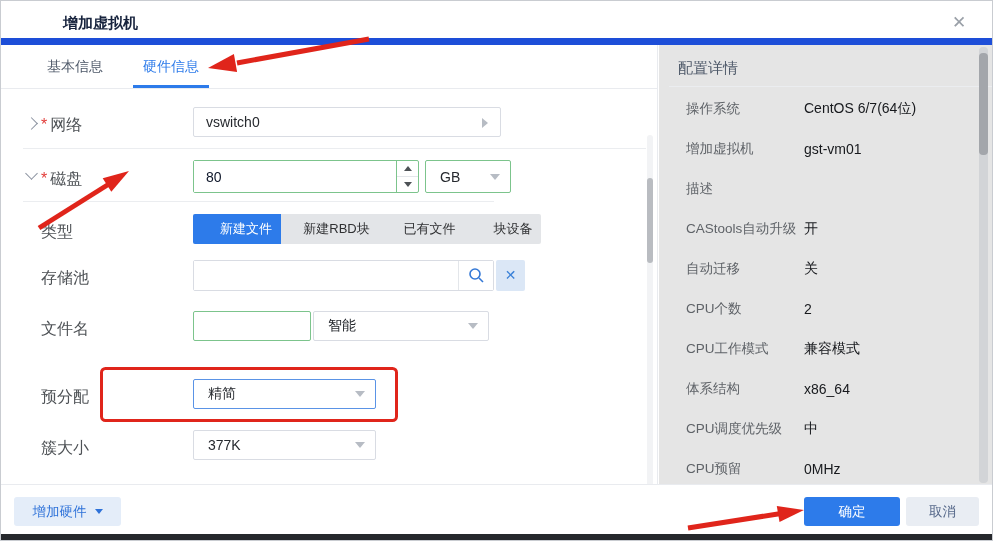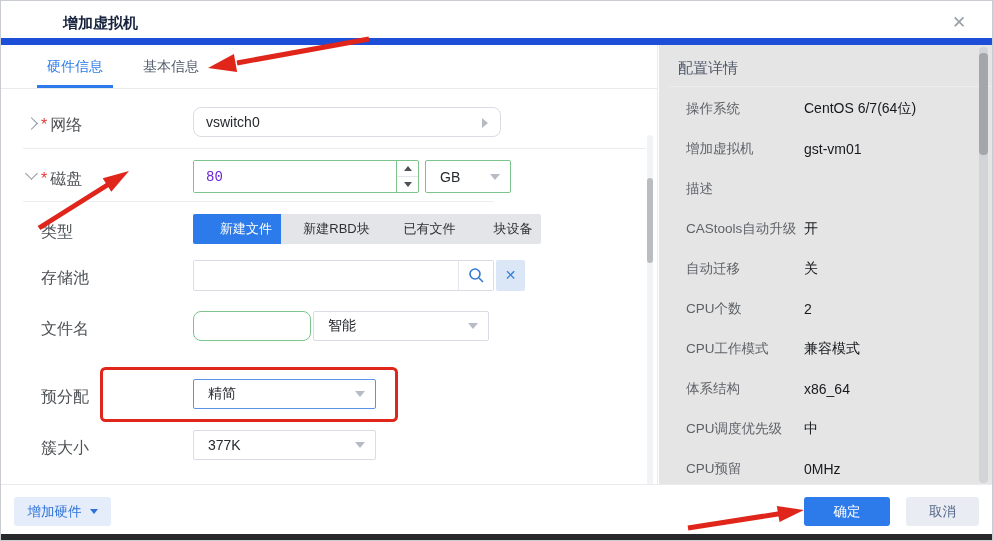--- a/index.html
+++ b/index.html
@@ -30,39 +30,39 @@
   .flabel { position:absolute; width:135px; left:40px; 
             font-size:16px; color:#4e5256; }
   .req { color:#e23c39; margin-right:3px; }
   .chev { position:absolute; width:9px; height:9px;
           border-right:1.6px solid #8a919f; border-bottom:1.6px solid #8a919f; cursor:pointer; }
   .chev.right { transform:rotate(-45deg); }
   .chev.down  { transform:rotate(45deg); }
 
   .divider { position:absolute; height:1px; background:#ebedf0; }
 
-  .text-input { position:absolute; border:1px solid #d9dce3; border-radius:8px;
+  .text-input { position:absolute; border:1px solid #d9dce3; border-radius:2px;
                 background:#fff; font-size:14px; color:#26292e; padding:0 12px;
                 font-family:"Liberation Sans","DejaVu Sans",sans-serif; outline:none; }
   .green  { border-color:#7cc48c !important; }
   .blue-b { border-color:#5a93e6 !important; }
 
   .caret-down { width:0; height:0; border-left:5px solid transparent;
                 border-right:5px solid transparent; border-top:6px solid #b7bcc4; }
   .caret-right { width:0; height:0; border-top:5px solid transparent;
                  border-bottom:5px solid transparent; border-left:6px solid #b7bcc4; }
 
   .net-caret { position:absolute; right:12px; top:10px; }
 
   
   .num-wrap { position:absolute; left:192px; top:115px; width:226px; height:33px;
               border:1px solid #7cc48c; border-radius:2px; background:#fff; }
   .num-wrap input { position:absolute; left:0; top:0; width:198px; height:31px; border:none;
-                    outline:none; padding:0 12px; font-size:14px; color:#6d28d9;
-                    font-family:Liberation Mono, monospace; }
+                    outline:none; padding:0 12px; font-size:14px; color:#0f172a;
+                    font-family:Liberation Sans, sans-serif; }
   .spinner { position:absolute; right:0; top:0; width:22px; height:31px;
              border-left:1px solid #7cc48c; display:flex; flex-direction:column; }
   .spin-btn { flex:1; display:flex; align-items:center; justify-content:center; cursor:pointer; }
   .spin-btn.up { border-bottom:1px solid #e3e6ea; }
   .tri-up { width:0; height:0; border-left:4px solid transparent; border-right:4px solid transparent;
             border-bottom:5px solid #4e5256; }
   .tri-dn { width:0; height:0; border-left:4px solid transparent; border-right:4px solid transparent;
             border-top:5px solid #4e5256; }
 
   .select-box { position:absolute; border:1px solid #d9dce3; border-radius:2px; background:#fff;
@@ -111,45 +111,45 @@
                     background:#d2d4d7; border-radius:4px; }
   .sb-right-thumb { position:absolute; left:0; top:6px; width:9px; height:102px;
                     background:#a3a6ab; border-radius:4px; cursor:pointer; }
 
   
   .footer { position:absolute; top:483px; left:0; width:100%; height:50px;
             border-top:1px solid #e9ebef; background:#fff; }
   .btn { position:absolute; top:12px; height:29px; border:none; border-radius:3px;
          font-size:13.5px; cursor:pointer; display:flex; align-items:center;
          justify-content:center; font-family:"Liberation Sans","DejaVu Sans",sans-serif; }
-  .btn-add { left:13px; width:97px; background:#e4edf9; color:#2e72d9; gap:8px; }
+  .btn-add { left:13px; width:107px; background:#e4edf9; color:#2e72d9; gap:8px; }
   .btn-add .caret-down { border-top-color:#2e72d9; border-left-width:4px; border-right-width:4px; border-top-width:5px; }
-  .btn-ok { left:803px; width:86px; background:#2d7bea; color:#fff; }
+  .btn-ok { left:803px; width:96px; background:#2d7bea; color:#fff; }
   .btn-cancel { left:905px; width:73px; background:#e9edf3; color:#56688a; }
 
   .bottom-strip { position:absolute; top:533px; left:0; width:100%; height:6px; background:#26282c; }
 
   
   .anno-svg { position:absolute; inset:0; width:993px; height:541px;
               z-index:60; pointer-events:none; }
 </style>
 </head>
 <body>
 
 <div class="dialog">
 
   <div class="header">
     <div class="title">增加虚拟机</div>
     <div class="close-btn">✕</div>
   </div>
 
   <div class="left-panel">
     <div class="tabs">
+      <div class="tab">基本信息</div>
       <div class="tab active">硬件信息</div>
-      <div class="tab">基本信息</div>
     </div>
 
     <span class="chev right" style="left:26px; top:74px;"></span>
     <div class="flabel" style="top:70px;"><span class="req">*</span><span>网络</span></div>
     <div class="text-input" style="left:192px; top:62px; width:308px; height:30px; line-height:28px;">
       <span>vswitch0</span>
       <span class="caret-right net-caret"></span>
     </div>
 
     <div class="divider" style="left:22px; top:103px; width:623px;"></div>

